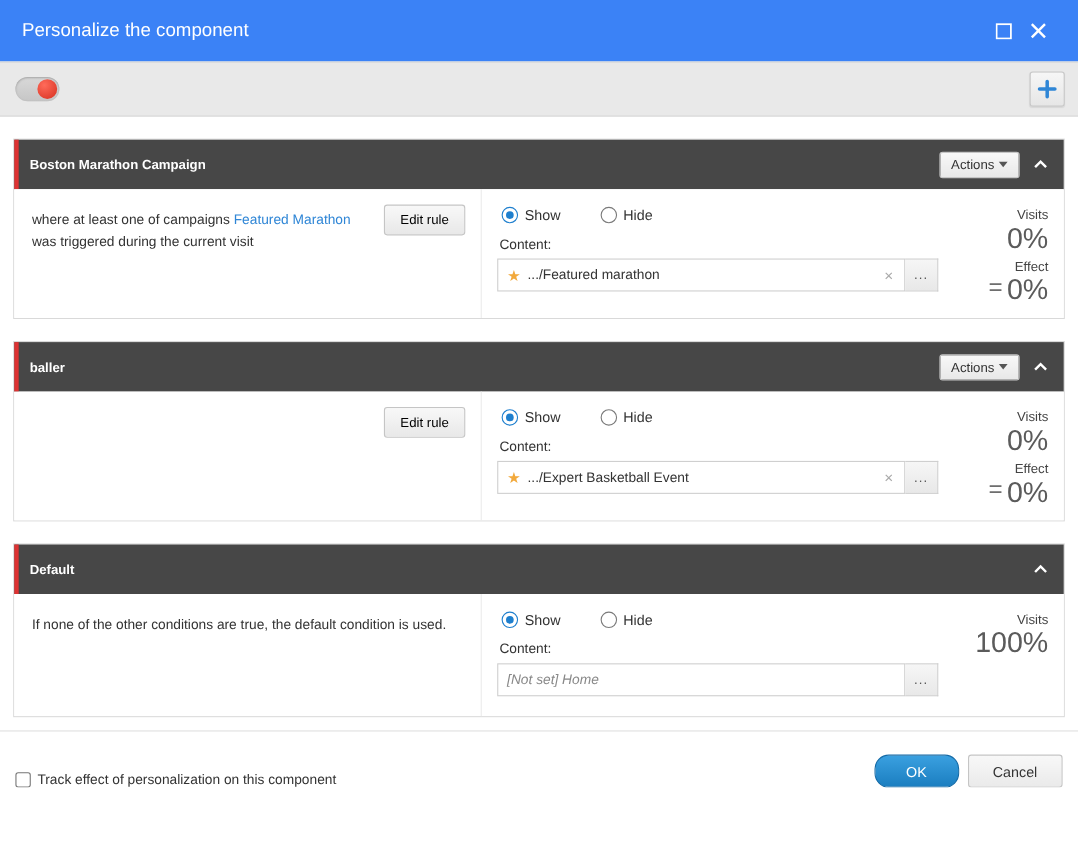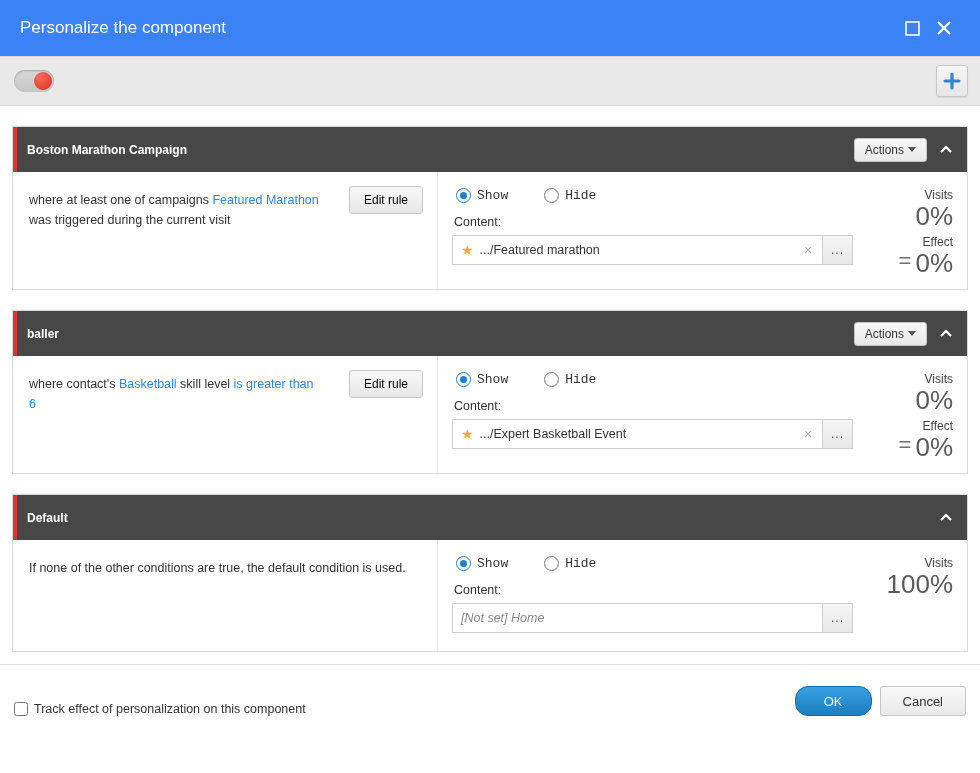--- a/index.html
+++ b/index.html
@@ -28,21 +28,21 @@
 .collapse-btn { width: 26px; height: 26px; margin-left: 6px; display:inline-flex; align-items:center; justify-content:center; cursor:pointer; }
 .collapse-btn svg { stroke:#fff; }
 
 .panel-body { display: flex; background: #fff; }
 .col-left { width: 425px; border-right: 1px solid #ebebeb; padding: 18px 16px; position: relative; }
 .rule-text { line-height: 1.6; font-size: 12.5px; color:#333; max-width: 290px; }
 .rule-text a { color: #2f86d6; text-decoration: none; }
 .edit-rule-btn { position: absolute; top: 14px; right: 14px; background: linear-gradient(to bottom,#f8f8f8,#e8e8e8); border: 1px solid #c5c5c5; border-radius: 3px; padding: 6px 14px; font-size: 12px; cursor:pointer; }
 
 .col-mid { flex: 1; padding: 14px 14px 18px 14px; }
-.radio-row { display:flex; gap: 36px; align-items:center; margin-bottom: 12px; margin-top: 2px; padding-left: 4px; font-family: Liberation Mono, monospace; }
+.radio-row { display:flex; gap: 36px; align-items:center; margin-bottom: 12px; margin-top: 2px; padding-left: 4px; }
 .radio-item { display:inline-flex; align-items:center; gap:6px; font-size:13px; cursor:pointer; }
 .radio-outer { width:15px; height:15px; border-radius:50%; border: 1.6px solid #1e7fce; position:relative; background:#fff; }
 .radio-outer.sel::after { content:""; position:absolute; left:3px; top:3px; width:7px; height:7px; border-radius:50%; background:#1e7fce; }
 .radio-outer.unsel { border-color:#7a7a7a; }
 .lbl { font-size:12.5px; color:#333; margin: 4px 0 6px 2px; }
 
 .input-row { display:flex; }
 .input-box { flex:1; display:flex; align-items:center; border:1px solid #cfcfcf; background:#fff; height:30px; padding: 0 6px 0 8px; }
 .input-box.placeholder { color:#888; font-style: italic; }
 .input-box .star { color:#f2a93c; font-size:14px; margin-right:6px; }
@@ -152,23 +152,20 @@
         <span class="caret"></span>
       </button>
       <div class="collapse-btn">
         <svg width="14" height="14" viewBox="0 0 14 14" fill="none">
             <path d="M2 9 L7 4 L12 9" stroke-width="2.2"></path>
           </svg>
       </div>
     </div>
     <div class="panel-body">
       <div class="col-left">
-        <div class="rule-text">
-          <span>where contact's </span><a href="#">Basketball</a><span> skill level </span><a href="#">is greater than 6</a>
-        </div>
         <button class="edit-rule-btn">Edit rule</button>
       </div>
       <div class="col-mid">
         <div class="radio-row">
           <label class="radio-item">
               <span class="radio-outer sel"></span>
               <span>Show</span>
             </label>
           <label class="radio-item">
               <span class="radio-outer unsel"></span>

